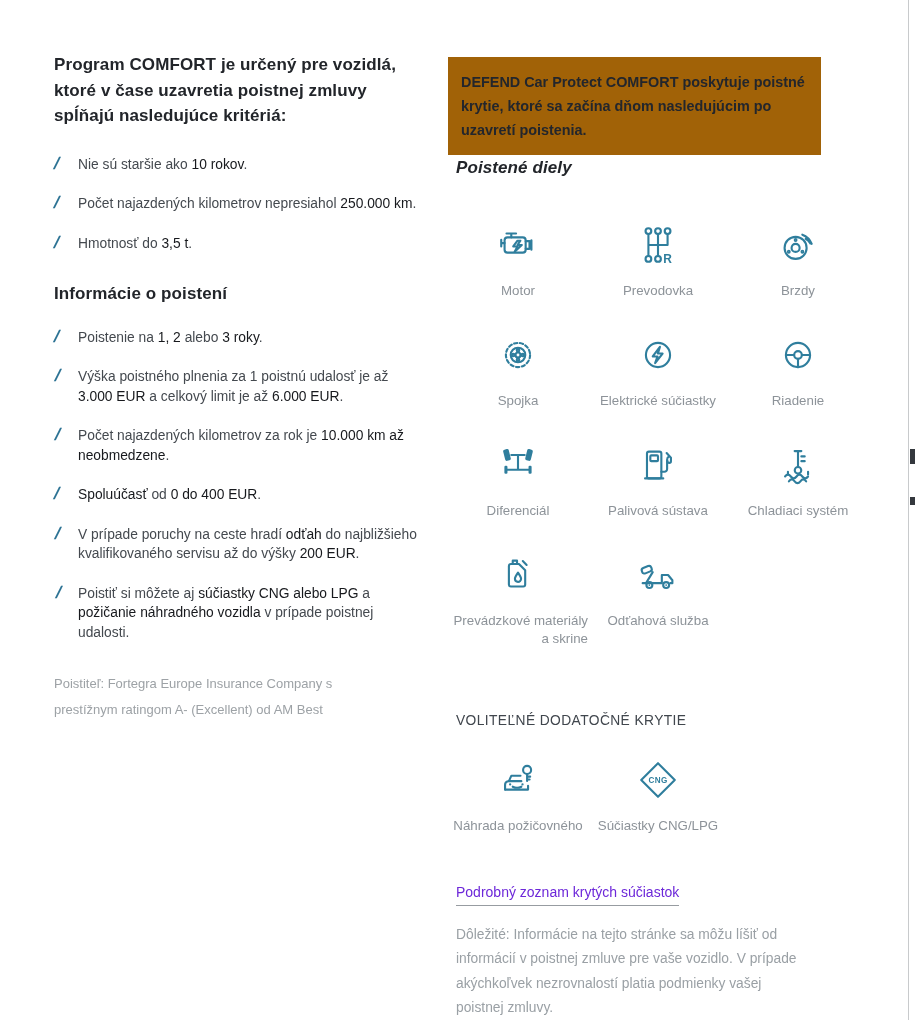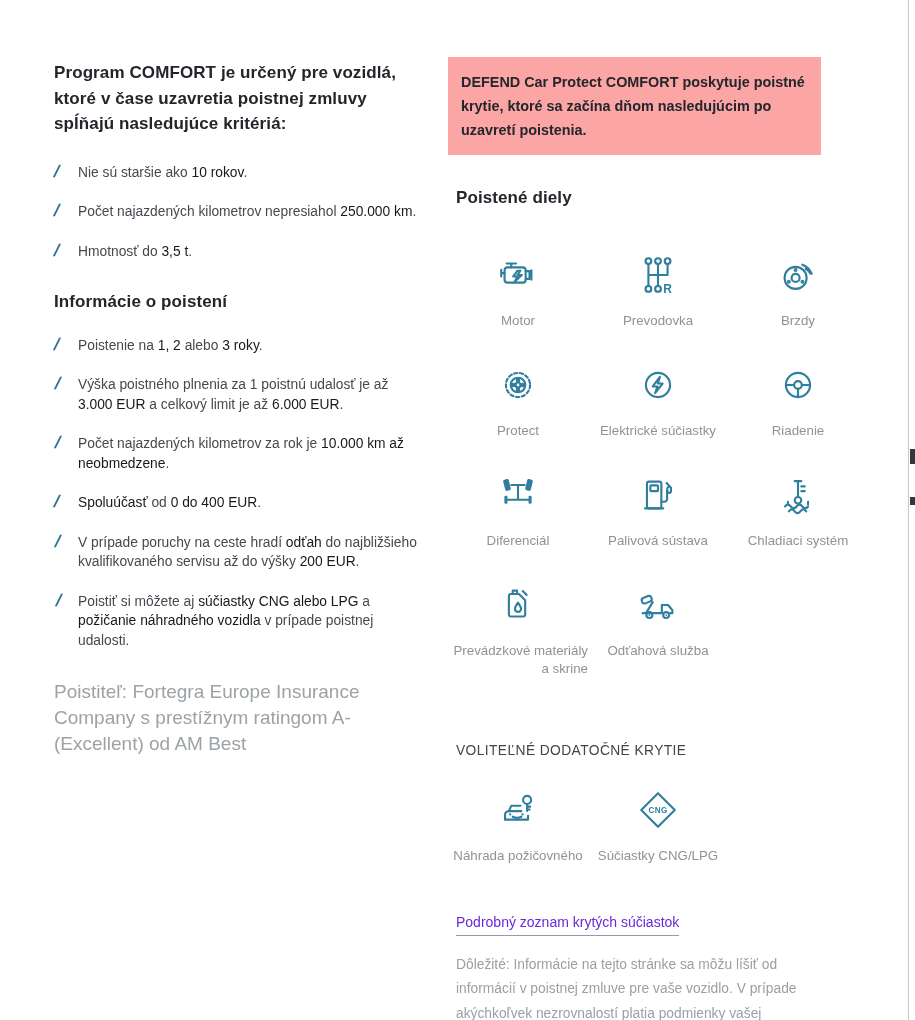--- a/index.html
+++ b/index.html
@@ -1,33 +1,33 @@
 <!DOCTYPE html>
 <html><head>
 <meta charset="utf-8">
 <style>
   html,body{margin:0;padding:0;}
   body{width:915px;height:1020px;background:#ffffff;position:relative;overflow:hidden;
        font-family:"Liberation Sans",sans-serif;-webkit-font-smoothing:antialiased;}
-  .col-left{position:absolute;left:54px;top:60px;width:372px;}
+  .col-left{position:absolute;left:54px;top:52px;width:372px;}
   .col-right{position:absolute;left:448px;top:0;width:424px;}
   h1,h2{font-size:17px;line-height:25.5px;font-weight:800;color:#22252a;margin:0;letter-spacing:.1px;}
   h1{max-width:342px;}
   h2.info{margin-top:28px;margin-bottom:21px;}
   ul.blist{list-style:none;margin:26px 0 0 0;padding:0;}
   ul.blist.second{margin-top:0;}
   ul.blist li{display:flex;margin:0 0 20px 0;}
   .slash{flex:0 0 24px;color:#2d7394;font-weight:800;font-style:italic;font-size:17px;line-height:18px;
          transform:skewX(-6deg);}
   .btxt{font-size:13.8px;line-height:19.5px;color:#44494f;max-width:348px;}
   .btxt b{color:#17191d;font-weight:400;}
-  .insurer{font-size:19px;line-height:26px;color:#9da2a6;max-width:332px;margin-top:29px;}
-  .intro-box{margin-top:57px;width:373px;background:#fca5a5;box-sizing:border-box;padding:13px 9px 13px 13px;}
+  .insurer{font-size:13px;line-height:26px;color:#9da2a6;max-width:332px;margin-top:29px;}
+  .intro-box{margin-top:57px;width:373px;background:#a16207;box-sizing:border-box;padding:13px 9px 13px 13px;}
   .intro-box .t{font-size:14.4px;line-height:24px;font-weight:800;color:#23262c;display:block;max-width:352px;}
-  .parts-h{margin-top:30px;padding-left:8px;}
+  .parts-h{padding-left:8px;font-style:italic;}
   .grid{display:grid;grid-template-columns:140px 140px 140px;margin-top:36px;}
   .grid.addons{grid-template-columns:140px 140px;margin-top:24px;}
   .cell{display:flex;flex-direction:column;align-items:center;margin-bottom:27px;}
   .ic{height:56px;display:flex;align-items:center;justify-content:center;}
   .ic svg{width:46px;height:46px;}
   .ic svg *{stroke:#2f7e9d;fill:none;stroke-width:2.2;stroke-linecap:round;stroke-linejoin:round;}
   .ic svg .f{fill:#2f7e9d;stroke:none;}
   .ic svg .wf{fill:#ffffff;stroke:none;}
   .ic svg .tx{fill:#2f7e9d;stroke:none;font-family:"Liberation Sans",sans-serif;}
   .clabel{margin-top:9px;font-size:13.3px;line-height:18px;color:#8d9399;text-align:right;max-width:152px;}
@@ -142,21 +142,21 @@
           <svg viewBox="0 0 48 48">
         <circle cx="24" cy="24" r="12.6" stroke-dasharray="3.4 2.7"></circle>
         <circle cx="24" cy="24" r="7.6"></circle>
             <circle cx="24" cy="24" r="2.6"></circle>
         <circle cx="24" cy="19" r="1.3"></circle>
             <circle cx="24" cy="29" r="1.3"></circle>
             <circle cx="19" cy="24" r="1.3"></circle>
             <circle cx="29" cy="24" r="1.3"></circle>
       </svg>
         </span>
-      <span class="clabel">Protect</span>
+      <span class="clabel">Spojka</span>
     </div>
 
     <div class="cell">
       <span class="ic">
           <svg viewBox="0 0 48 48">
         <circle cx="24" cy="24" r="12.6"></circle>
         <path d="M26 15.5l-7.5 10h5L21 32.5l7.8-10h-5l2.2-7z"></path>
       </svg>
         </span>
       <span class="clabel">Elektrické súčiastky</span>

